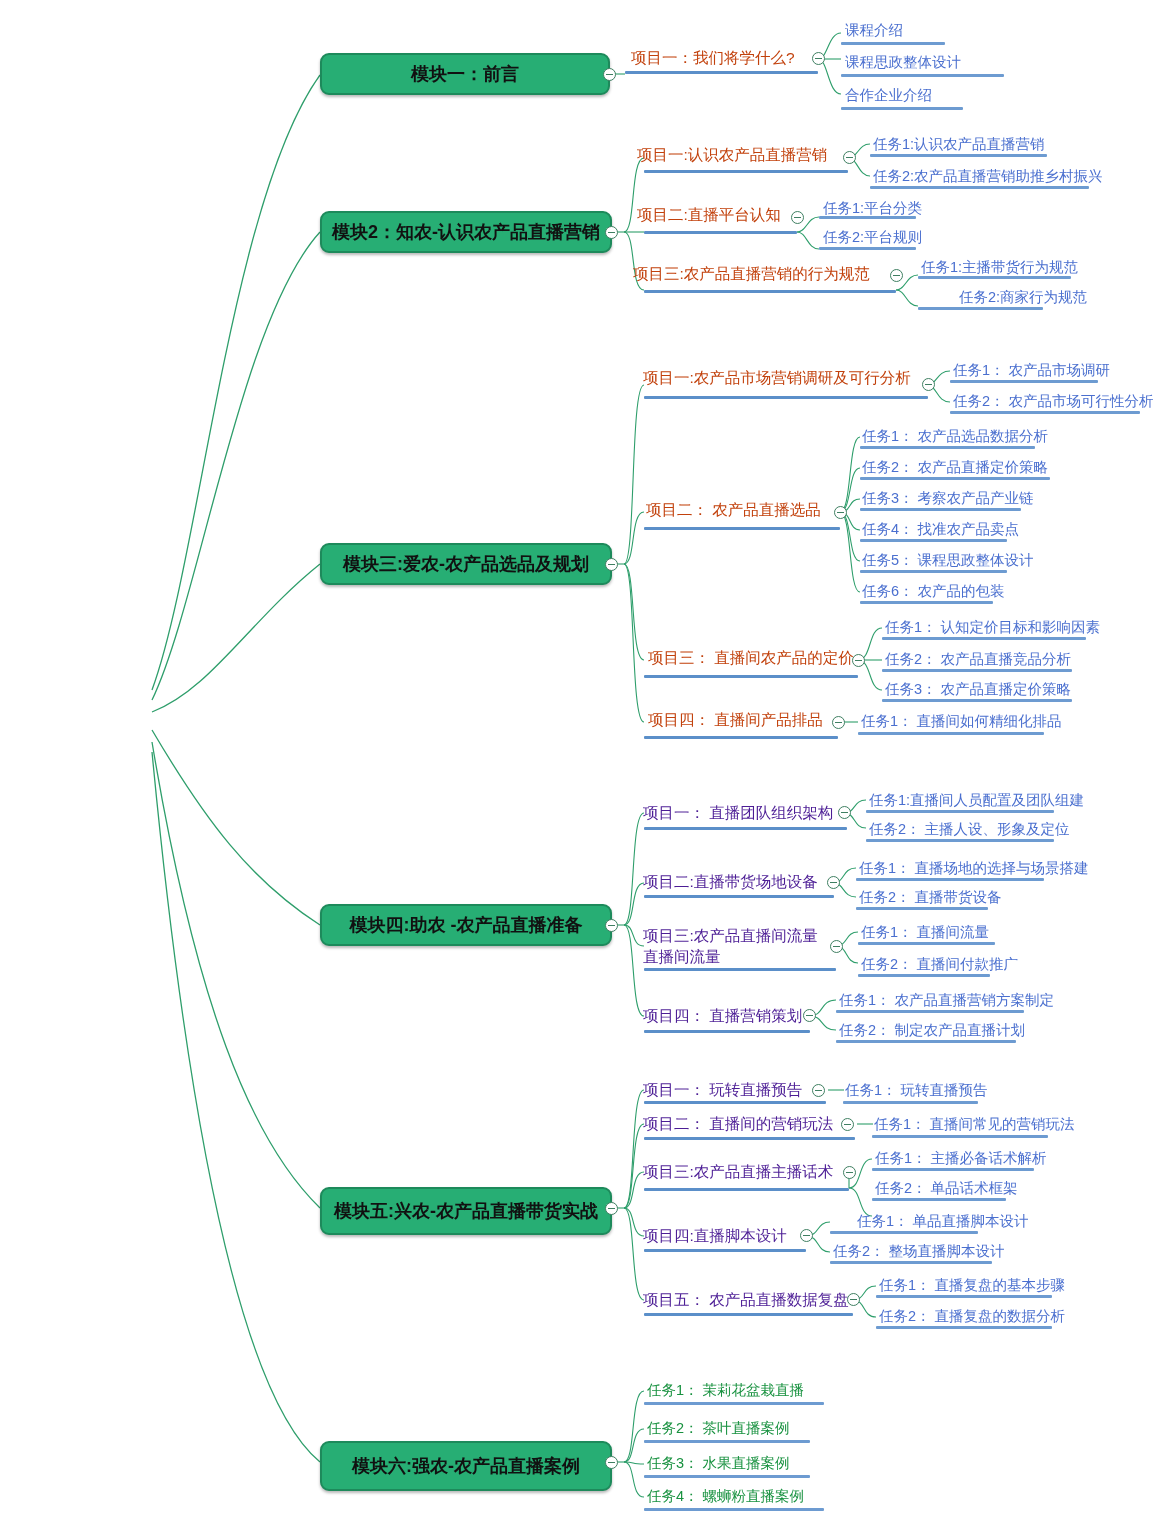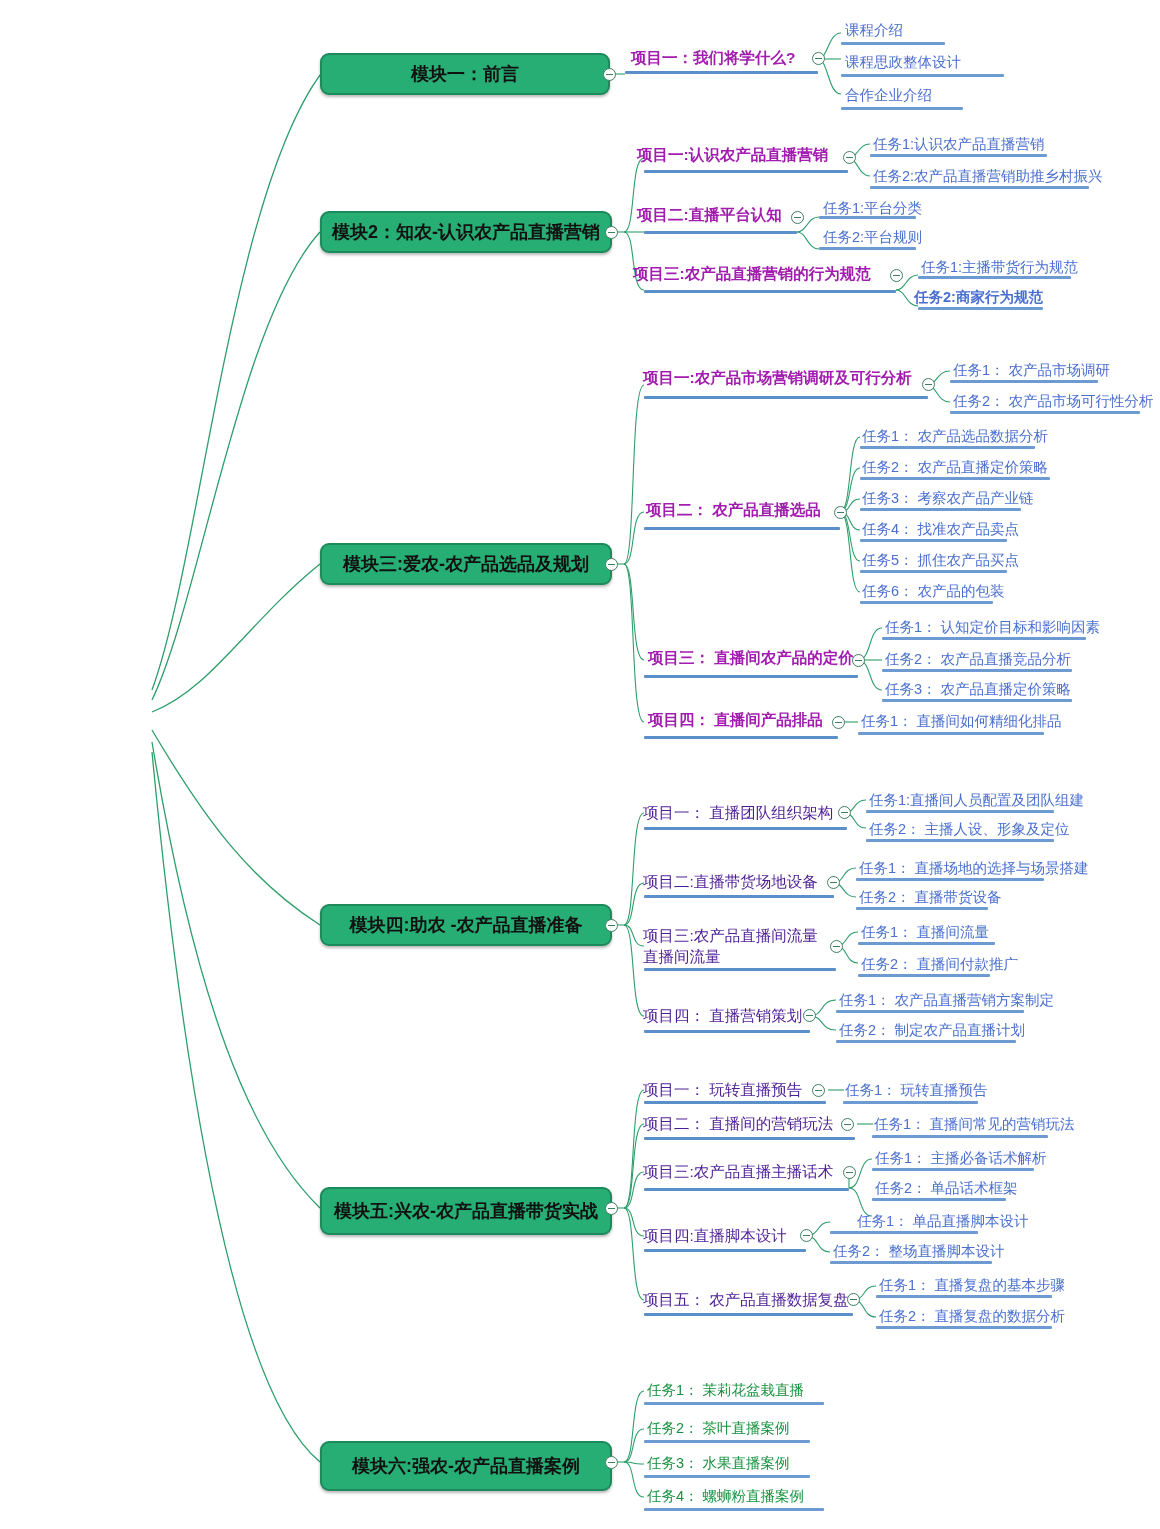--- a/index.html
+++ b/index.html
@@ -51,23 +51,23 @@
     box-sizing:border-box;
   }
   .toggle::before{
     content:"";position:absolute;left:2px;top:5px;
     width:7px;height:1px;background:#3f7f62;
   }
 
   
   .proj{
     position:absolute;
-    color:#a21caf;
+    color:#c2410c;
     font-size:15.5px;
-    font-weight:bold;
+    font-weight:normal;
     white-space:nowrap;
     line-height:20px;
   }
   .proj.thin{font-weight:normal;color:#4c1d95;}
   .proj.two-line{white-space:normal;line-height:21px;}
 
   
   .ubar{
     position:absolute;
     height:3px;
@@ -234,21 +234,21 @@
   <div class="task" style="left:823px;top:199px;">任务1:平台分类</div>
   <div class="tbar" style="left:819px;top:216px;width:97px;"></div>
   <div class="task" style="left:823px;top:228px;">任务2:平台规则</div>
   <div class="tbar" style="left:819px;top:247px;width:97px;"></div>
 
   <div class="proj" style="left:633px;top:264px;">项目三:农产品直播营销的行为规范</div>
   <div class="ubar" style="left:644px;top:290px;width:252px;"></div>
   <div class="toggle" style="left:890px;top:269px;"></div>
   <div class="task" style="left:921px;top:258px;">任务1:主播带货行为规范</div>
   <div class="tbar" style="left:918px;top:276px;width:153px;"></div>
-  <div class="task" style="left:914px;top:288px;font-weight:bold;">任务2:商家行为规范</div>
+  <div class="task" style="left:959px;top:288px;">任务2:商家行为规范</div>
   <div class="tbar" style="left:918px;top:307px;width:125px;"></div>
 
   <div class="module-node" style="left:320px;top:543px;width:292px;height:42px;">
     <span>模块三:爱农-农产品选品及规划</span>
   </div>
   <div class="toggle" style="left:605px;top:558px;"></div>
 
   <div class="proj" style="left:643px;top:368px;">项目一:农产品市场营销调研及可行分析</div>
   <div class="ubar" style="left:644px;top:396px;width:284px;"></div>
   <div class="toggle" style="left:922px;top:378px;"></div>
@@ -261,21 +261,21 @@
   <div class="ubar" style="left:644px;top:527px;width:196px;"></div>
   <div class="toggle" style="left:834px;top:506px;"></div>
   <div class="task" style="left:862px;top:427px;">任务1： 农产品选品数据分析</div>
   <div class="tbar" style="left:860px;top:446px;width:175px;"></div>
   <div class="task" style="left:862px;top:458px;">任务2： 农产品直播定价策略</div>
   <div class="tbar" style="left:860px;top:477px;width:190px;"></div>
   <div class="task" style="left:862px;top:489px;">任务3： 考察农产品产业链</div>
   <div class="tbar" style="left:860px;top:508px;width:161px;"></div>
   <div class="task" style="left:862px;top:520px;">任务4： 找准农产品卖点</div>
   <div class="tbar" style="left:860px;top:539px;width:147px;"></div>
-  <div class="task" style="left:862px;top:551px;">任务5： 抓住农产品买点</div>
+  <div class="task" style="left:862px;top:551px;">任务5： 课程思政整体设计</div>
   <div class="tbar" style="left:860px;top:570px;width:147px;"></div>
   <div class="task" style="left:862px;top:582px;">任务6： 农产品的包装</div>
   <div class="tbar" style="left:860px;top:601px;width:133px;"></div>
 
   <div class="proj" style="left:648px;top:648px;">项目三： 直播间农产品的定价</div>
   <div class="ubar" style="left:644px;top:675px;width:214px;"></div>
   <div class="toggle" style="left:852px;top:654px;"></div>
   <div class="task" style="left:885px;top:618px;">任务1： 认知定价目标和影响因素</div>
   <div class="tbar" style="left:882px;top:637px;width:204px;"></div>
   <div class="task" style="left:885px;top:650px;">任务2： 农产品直播竞品分析</div>

